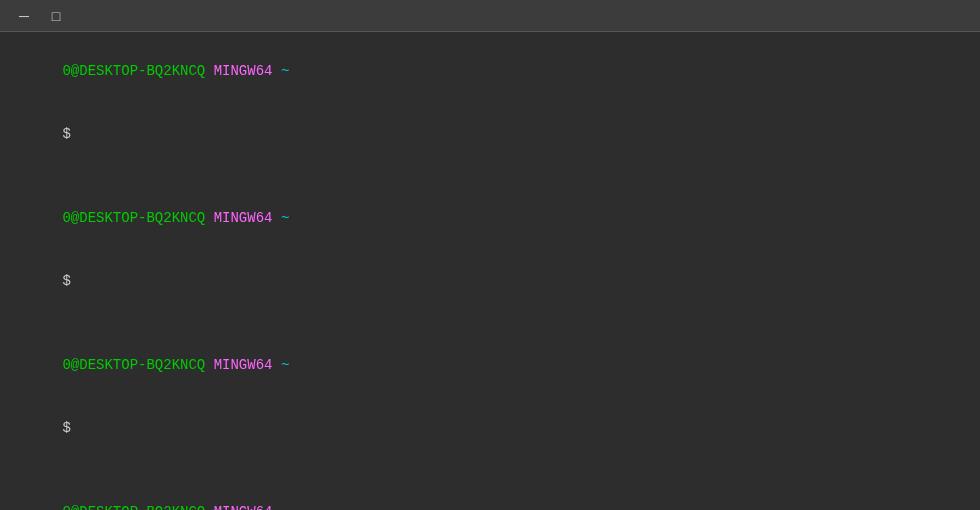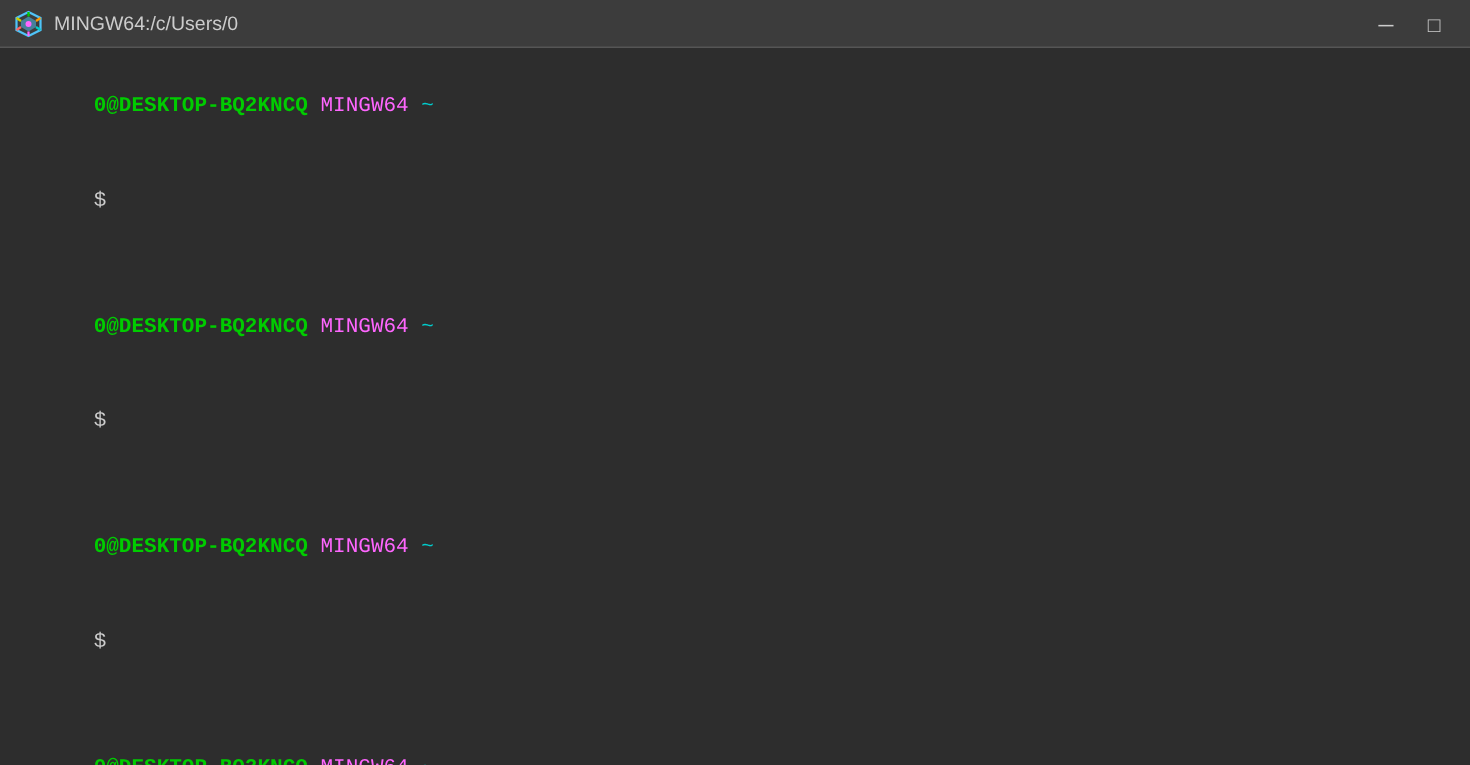--- a/index.html
+++ b/index.html
@@ -73,21 +73,20 @@
     }
 
     .line {
       line-height: 1.5;
       font-size: 14px;
       white-space: pre;
     }
 
     .prompt-user {
       color: #00cc00;
-      font-weight: bold;
     }
 
     .prompt-mingw {
       color: #ff66ff;
       text-align: right;
     }
 
     .prompt-tilde {
       color: #00cccc;
     }
@@ -98,36 +97,20 @@
 
     .empty-line {
       height: 21px;
     }
   </style>
 </head>
 <body>
 
 <div>
   <div class="title-bar">
-    <div class="title-bar-left">
-      <div class="title-bar-icon">
-        <svg width="18" height="18" viewBox="0 0 18 18">
-          <polygon points="9,1 17,5 17,13 9,17 1,13 1,5" fill="none" stroke="#4fc3f7" stroke-width="1.5"></polygon>
-          <polygon points="9,4 14,7 14,11 9,14 4,11 4,7" fill="#4fc3f7" opacity="0.5"></polygon>
-          <circle cx="9" cy="9" r="2" fill="#ff66ff"></circle>
-          <line x1="9" y1="1" x2="9" y2="4" stroke="#00cc00" stroke-width="1.5"></line>
-          <line x1="17" y1="5" x2="14" y2="7" stroke="#ff9900" stroke-width="1.5"></line>
-          <line x1="17" y1="13" x2="14" y2="11" stroke="#00cccc" stroke-width="1.5"></line>
-          <line x1="9" y1="17" x2="9" y2="14" stroke="#ff66ff" stroke-width="1.5"></line>
-          <line x1="1" y1="13" x2="4" y2="11" stroke="#ff6666" stroke-width="1.5"></line>
-          <line x1="1" y1="5" x2="4" y2="7" stroke="#cccc00" stroke-width="1.5"></line>
-        </svg>
-      </div>
-      <span class="title-bar-title">MINGW64:/c/Users/0</span>
-    </div>
     <div class="title-bar-controls">
       <button class="title-bar-btn">─</button>
       <button class="title-bar-btn">□</button>
     </div>
   </div>
 
   <div class="terminal-body">
 
     <div class="line">
       <span class="prompt-user">0@DESKTOP-BQ2KNCQ</span><span class="prompt-dollar"> </span><span class="prompt-mingw">MINGW64</span><span class="prompt-dollar"> </span><span class="prompt-tilde">~</span>

